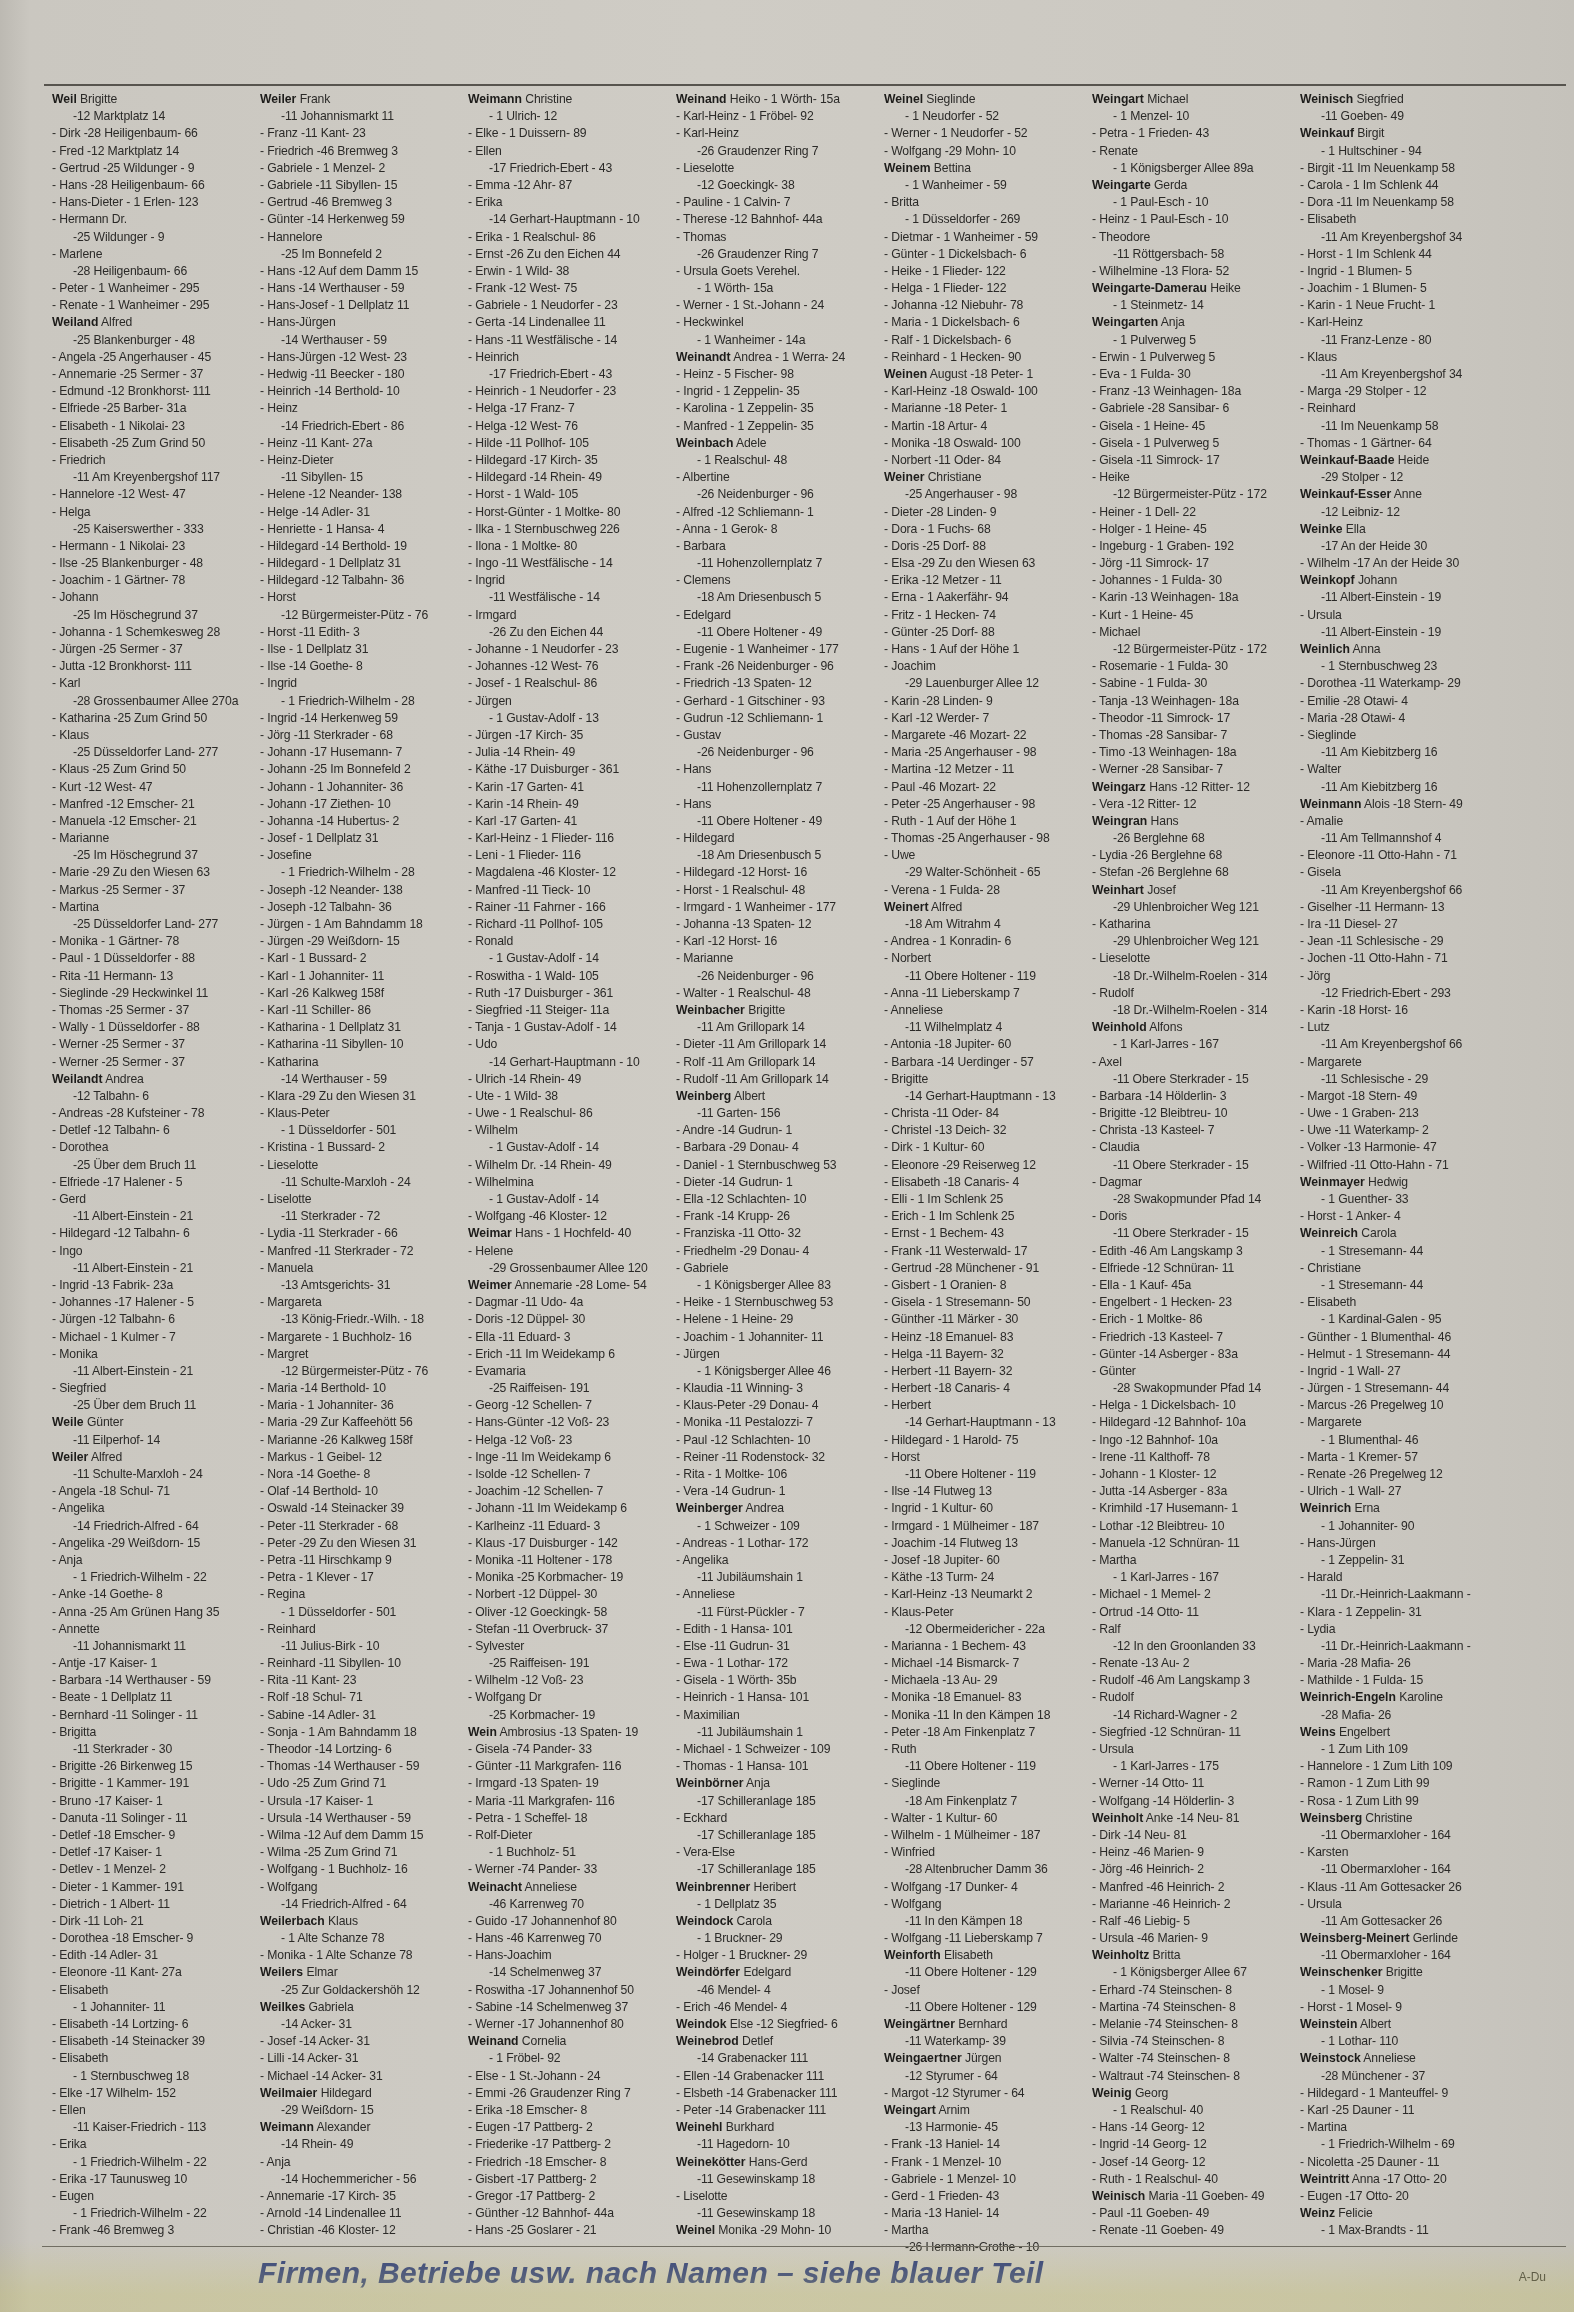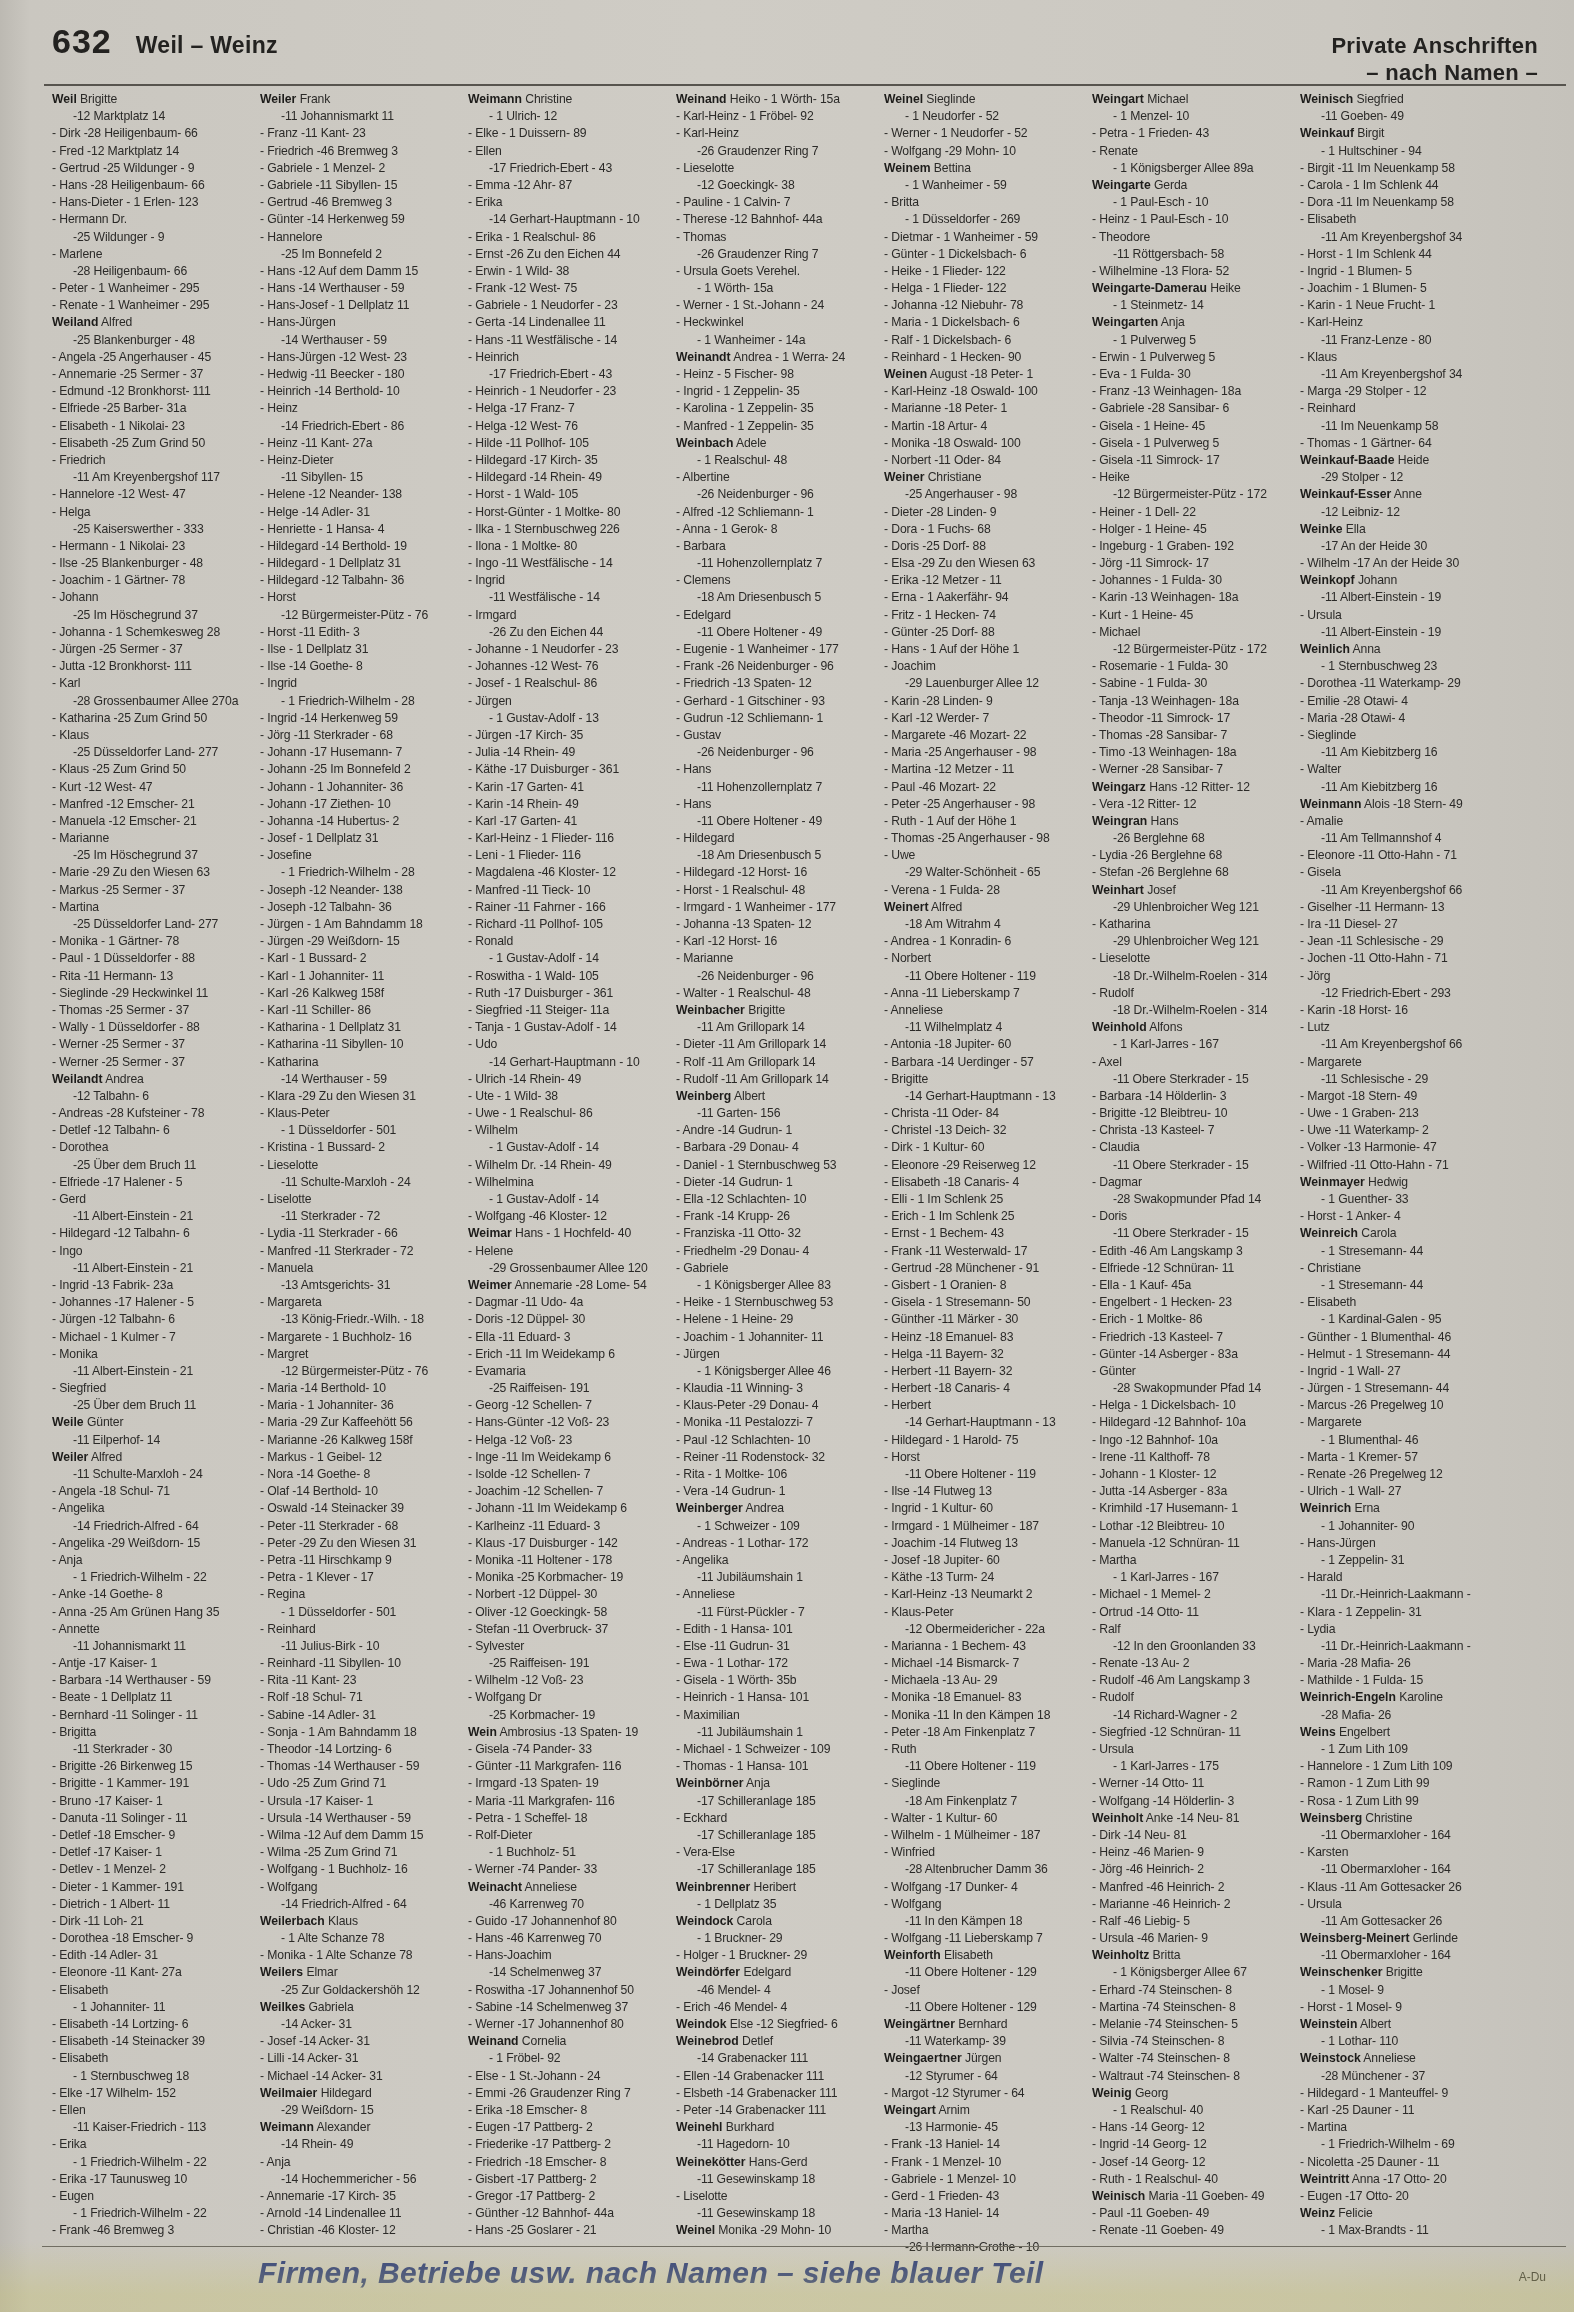--- a/index.html
+++ b/index.html
@@ -20,28 +20,20 @@
   .cont{padding-left:21px;}
   .frule{position:absolute;left:42px;right:8px;top:2246px;border-top:1px solid #6d6a62;}
   .fnote{position:absolute;left:258px;top:2256px;font-size:30px;font-weight:bold;font-style:italic;
     color:#2c3c7e;letter-spacing:.4px;}
   .fed{position:absolute;right:28px;top:2270px;font-size:12px;color:#3c3b38;}
 </style>
 </head>
 <body>
 
 <div class="page">
-  <div class="hdr">
-    <span class="pageno">632</span>
-    <span class="range">Weil – Weinz</span>
-    <span class="hdr-right">
-      <span style="display:block">Private Anschriften</span>
-      <span style="display:block">– nach Namen –</span>
-    </span>
-  </div>
   <div class="rule"></div>
 
   <div class="cols" id="cols">
       <div class="col">
         <div class="line head"><b>Weil</b> Brigitte</div>
         <div class="line cont">-12 Marktplatz 14</div>
         <div class="line">- Dirk -28 Heiligenbaum- 66</div>
         <div class="line">- Fred -12 Marktplatz 14</div>
         <div class="line">- Gertrud -25 Wildunger - 9</div>
         <div class="line">- Hans -28 Heiligenbaum- 66</div>
@@ -780,21 +772,21 @@
         <div class="line">- Heinz -46 Marien- 9</div>
         <div class="line">- Jörg -46 Heinrich- 2</div>
         <div class="line">- Manfred -46 Heinrich- 2</div>
         <div class="line">- Marianne -46 Heinrich- 2</div>
         <div class="line">- Ralf -46 Liebig- 5</div>
         <div class="line">- Ursula -46 Marien- 9</div>
         <div class="line head"><b>Weinholtz</b> Britta</div>
         <div class="line cont">- 1 Königsberger Allee 67</div>
         <div class="line">- Erhard -74 Steinschen- 8</div>
         <div class="line">- Martina -74 Steinschen- 8</div>
-        <div class="line">- Melanie -74 Steinschen- 5</div>
+        <div class="line">- Melanie -74 Steinschen- 8</div>
         <div class="line">- Silvia -74 Steinschen- 8</div>
         <div class="line">- Walter -74 Steinschen- 8</div>
         <div class="line">- Waltraut -74 Steinschen- 8</div>
         <div class="line head"><b>Weinig</b> Georg</div>
         <div class="line cont">- 1 Realschul- 40</div>
         <div class="line">- Hans -14 Georg- 12</div>
         <div class="line">- Ingrid -14 Georg- 12</div>
         <div class="line">- Josef -14 Georg- 12</div>
         <div class="line">- Ruth - 1 Realschul- 40</div>
         <div class="line head"><b>Weinisch</b> Maria -11 Goeben- 49</div>

